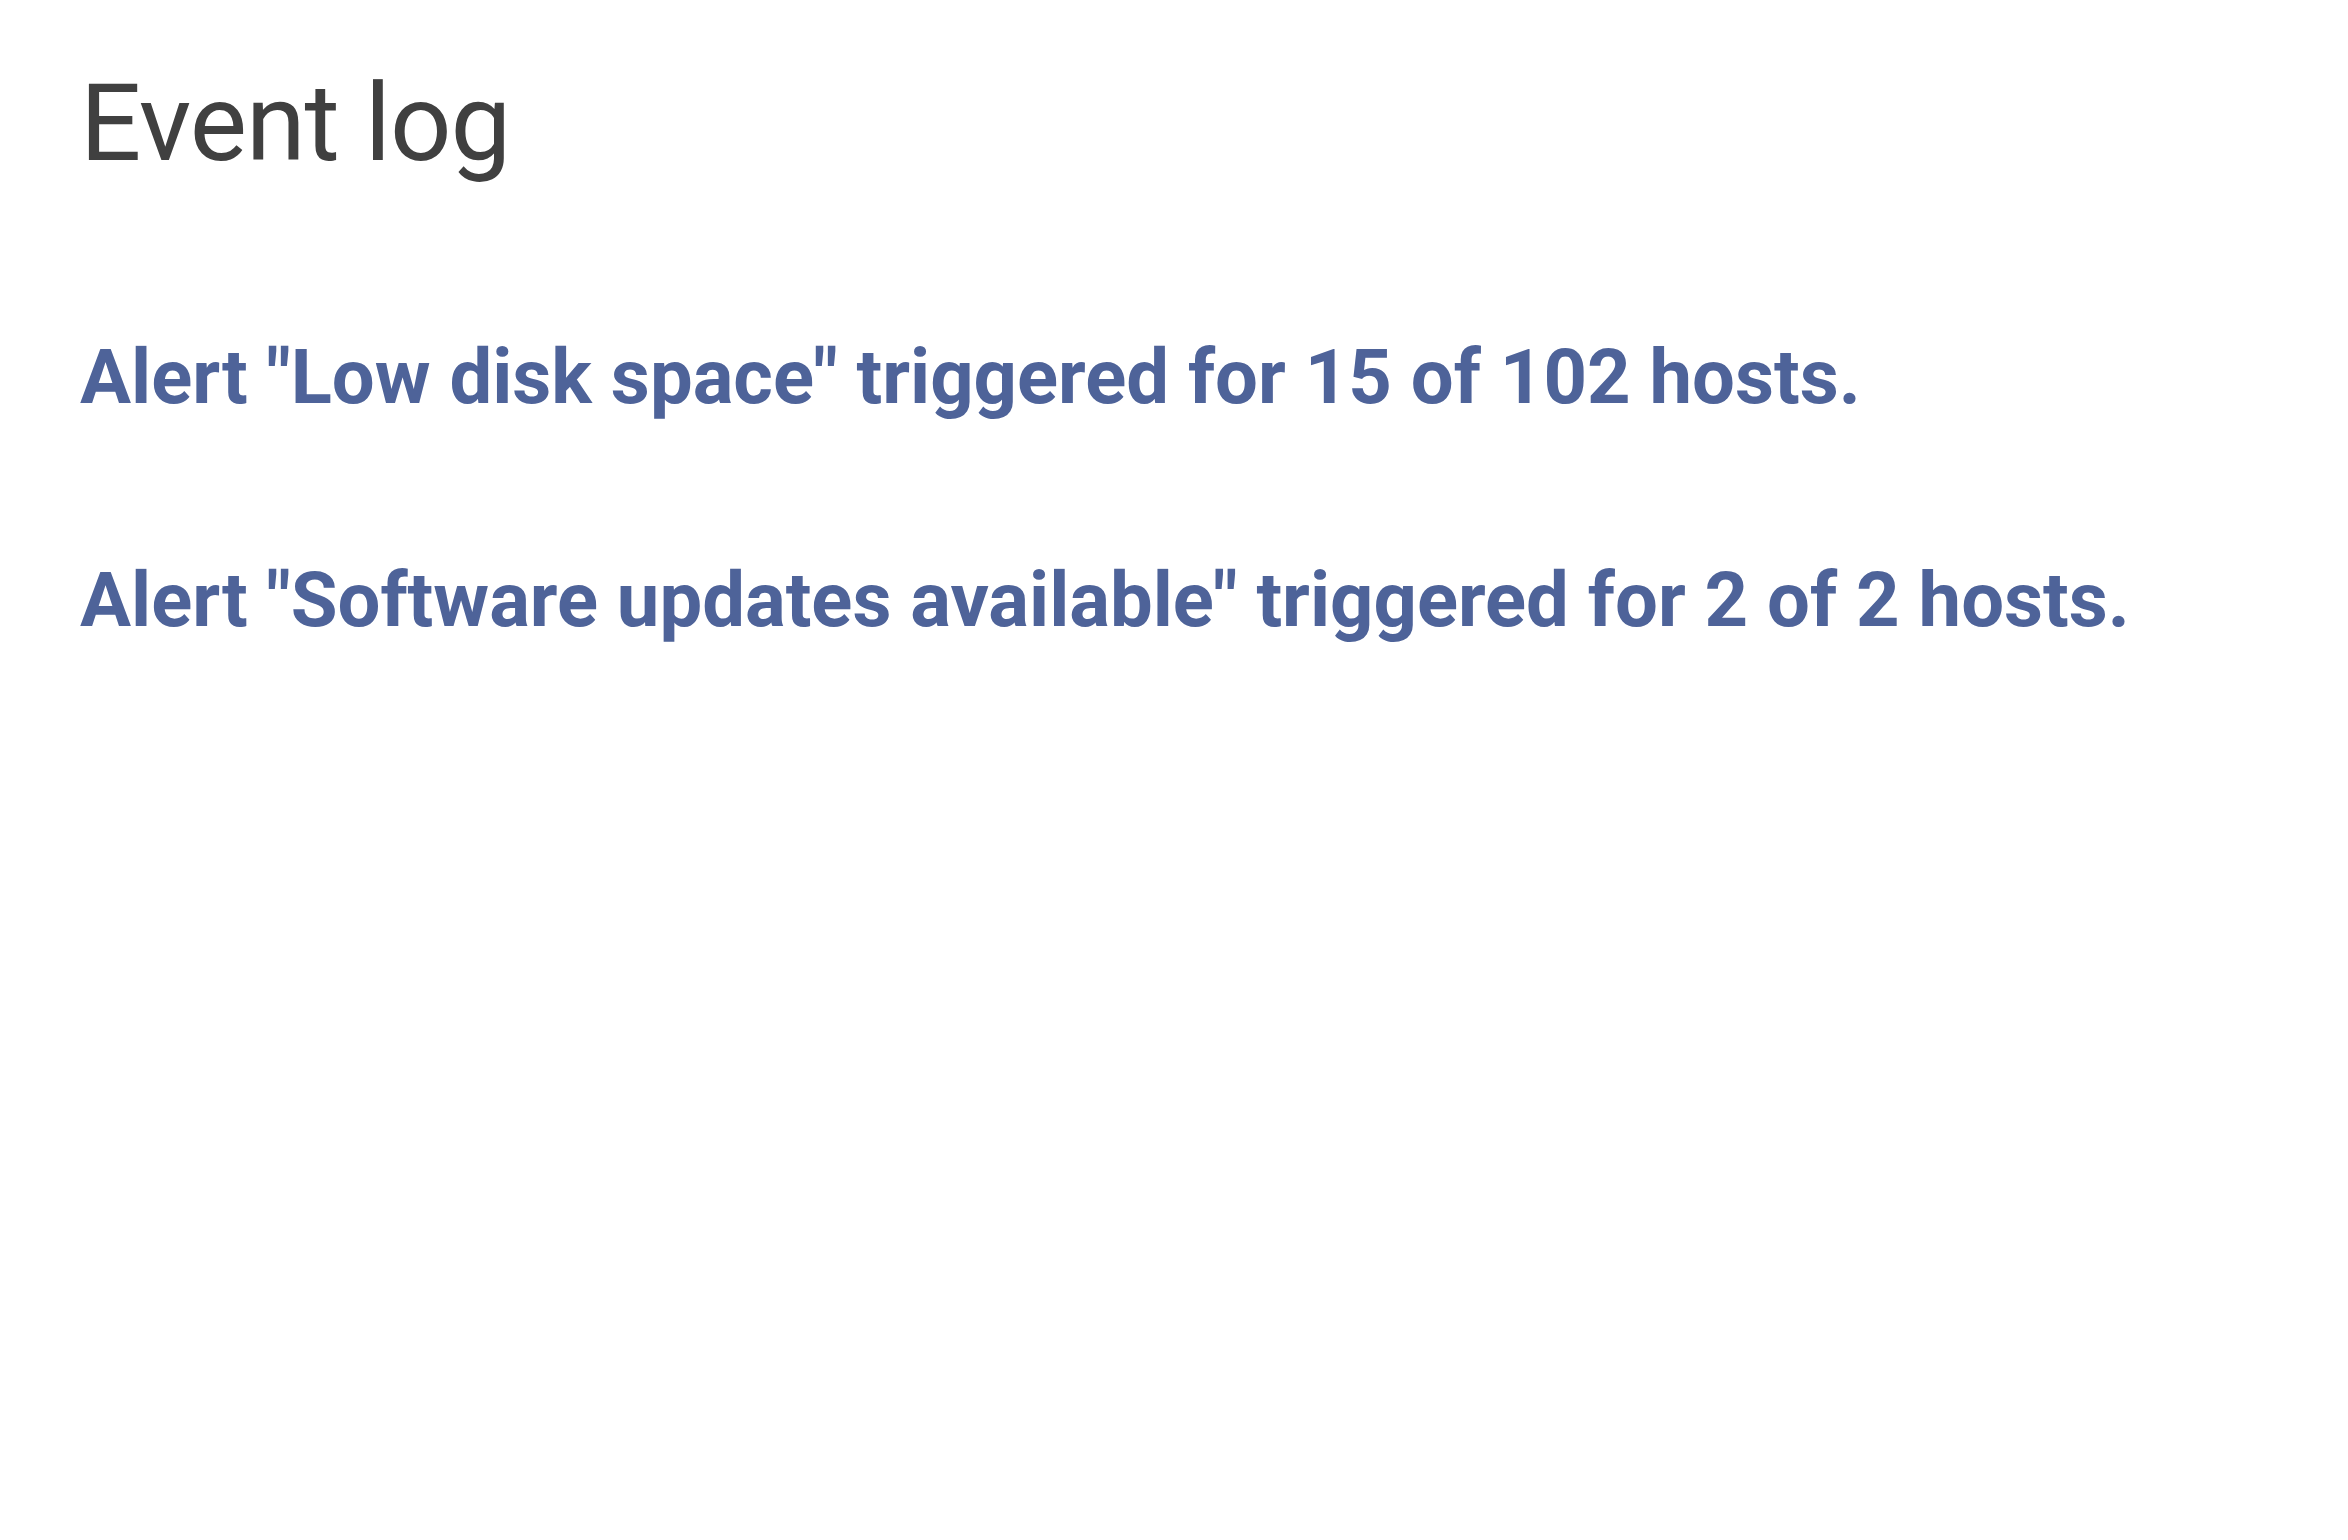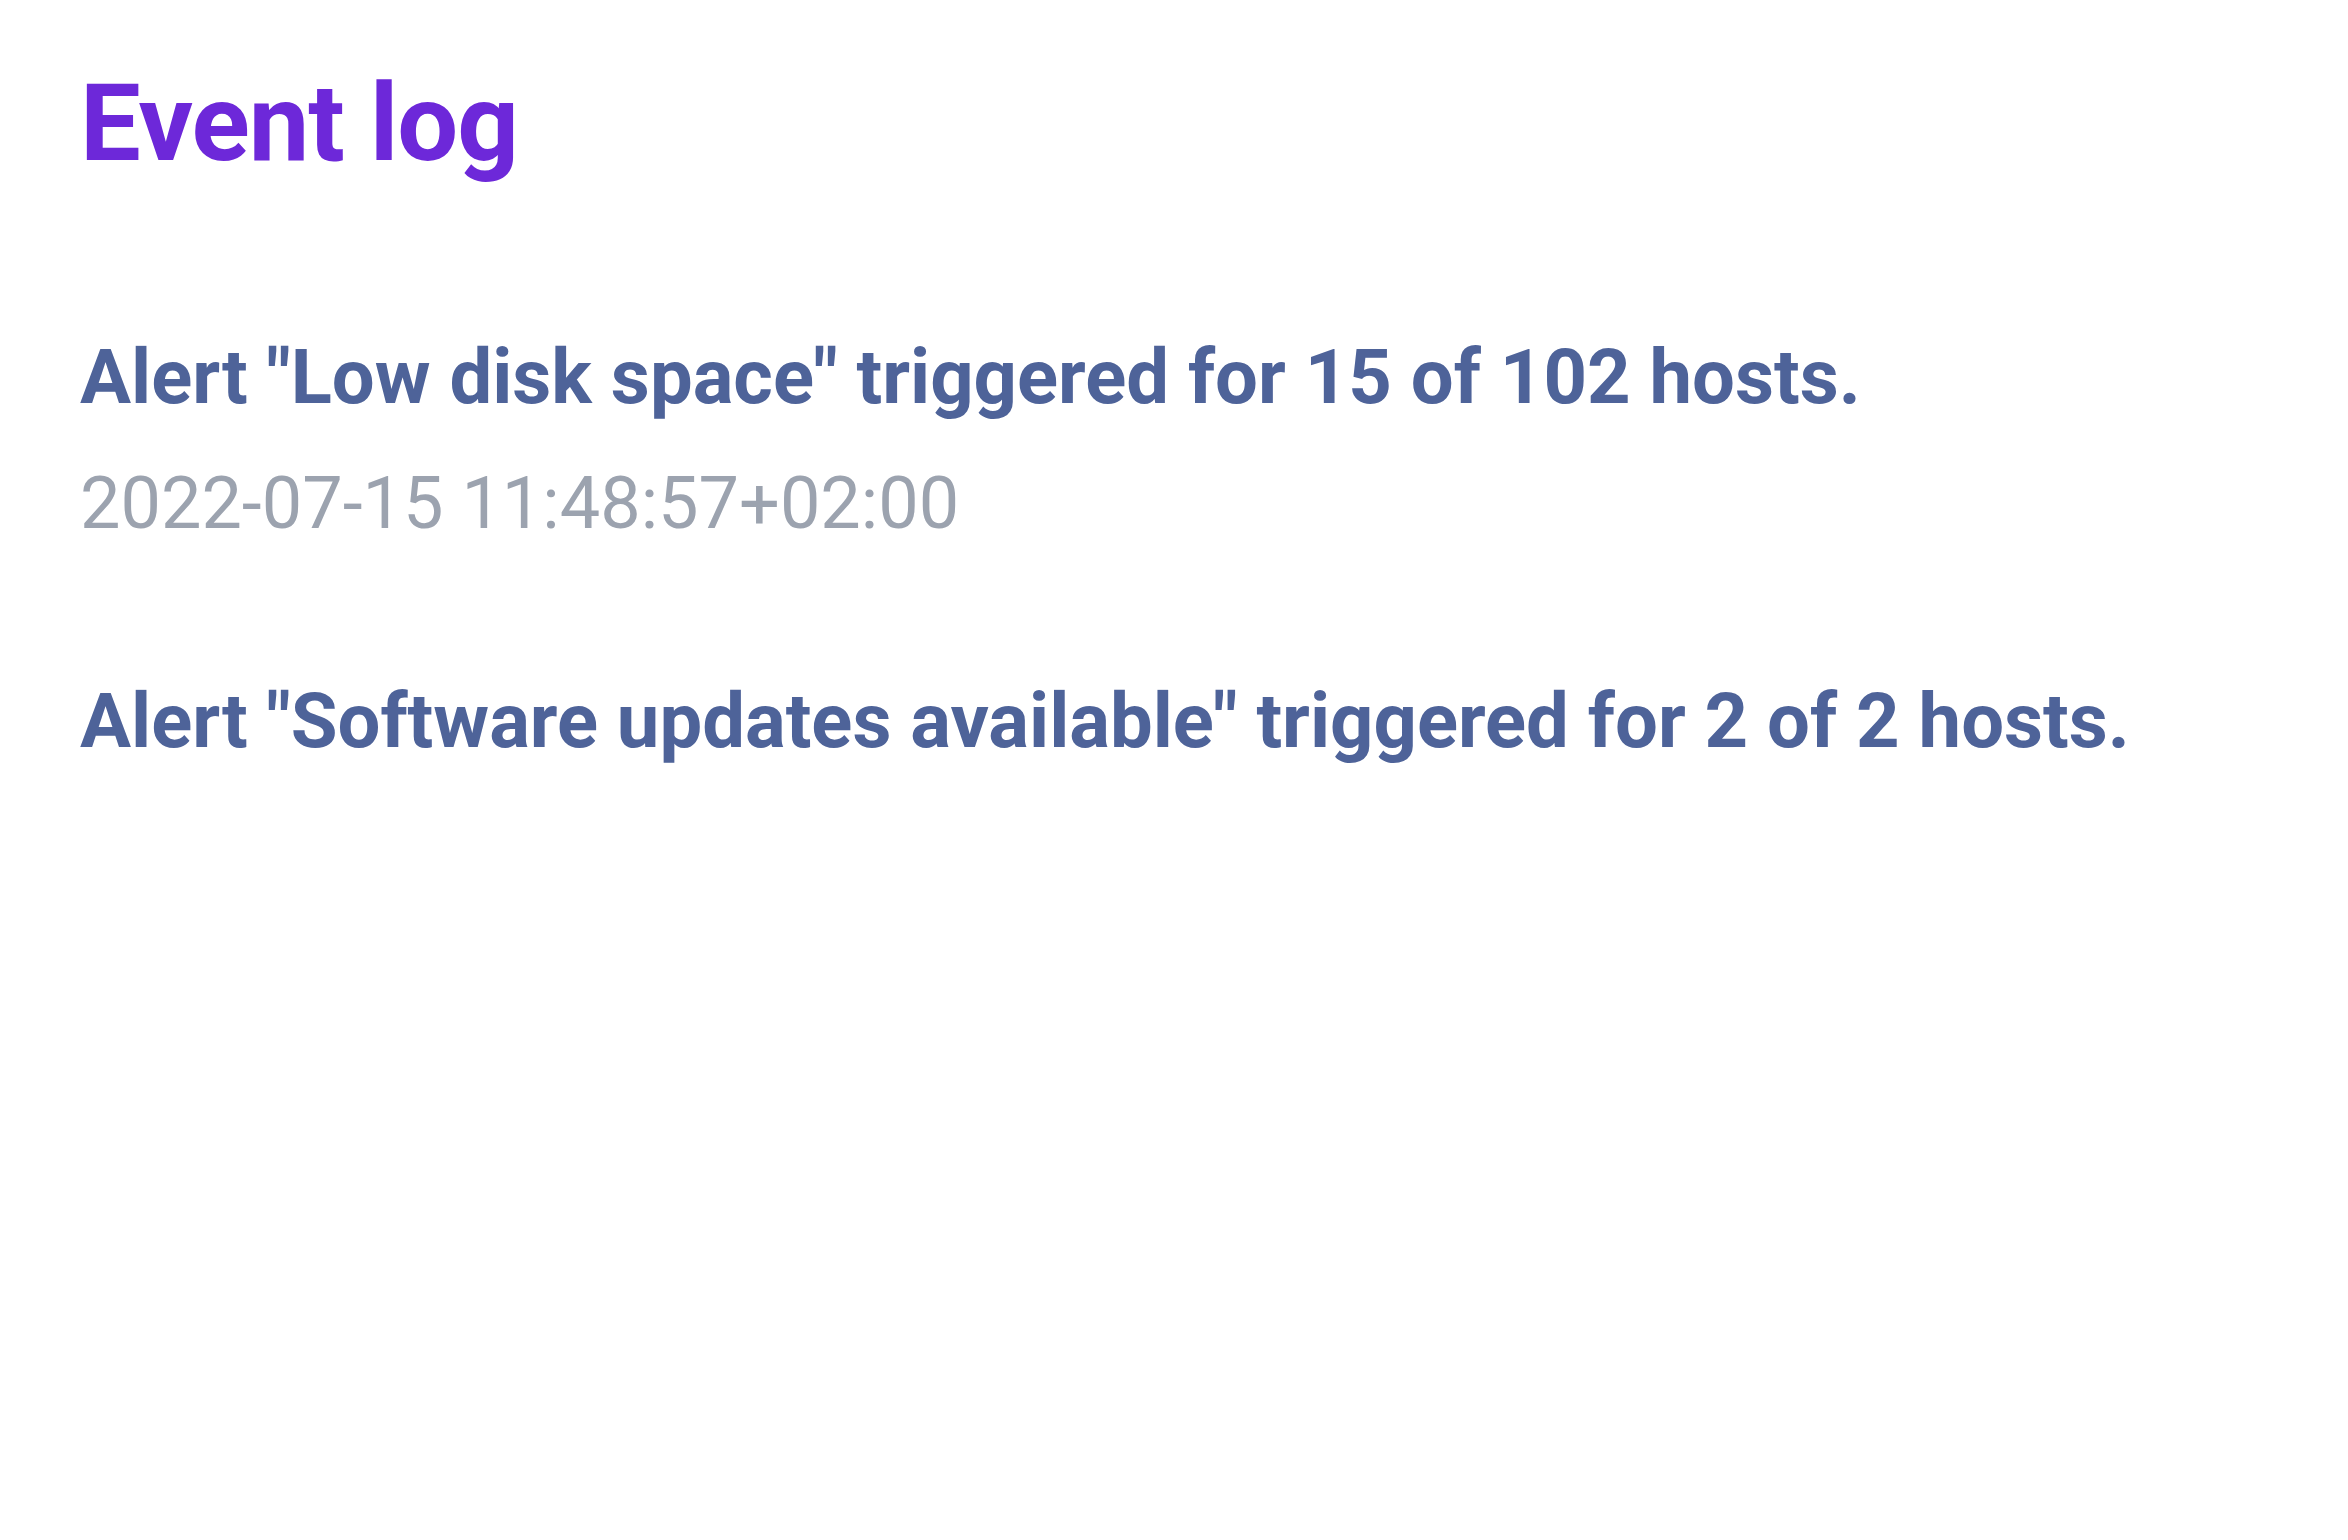--- a/index.html
+++ b/index.html
@@ -8,22 +8,22 @@
       box-sizing: border-box;
     }
     body {
       font-family: -apple-system, BlinkMacSystemFont, "Segoe UI", Roboto, Helvetica, Arial, sans-serif;
       background: #ffffff;
       padding: 60px 80px;
       width: 2348px;
     }
     .page-title {
       font-size: 108px;
-      font-weight: 700;
-      color: #6d28d9;
+      font-weight: 400;
+      color: #404040;
       letter-spacing: -1px;
       margin-bottom: 140px;
     }
     .event-item {
       margin-bottom: 120px;
     }
     .event-title {
       font-size: 76px;
       font-weight: 700;
       color: #4e6399;
@@ -39,18 +39,17 @@
     }
   </style>
 </head>
 <body>
 
 <h1 class="page-title">Event log</h1>
 
 <div class="event-list">
   <div class="event-item">
     <div class="event-title">Alert "Low disk space" triggered for 15 of 102 hosts.</div>
-    <div class="event-timestamp">2022-07-15 11:48:57+02:00</div>
   </div>
   <div class="event-item">
     <div class="event-title">Alert "Software updates available" triggered for 2 of 2 hosts.</div>
   </div>
 </div>
 
 </body></html>

